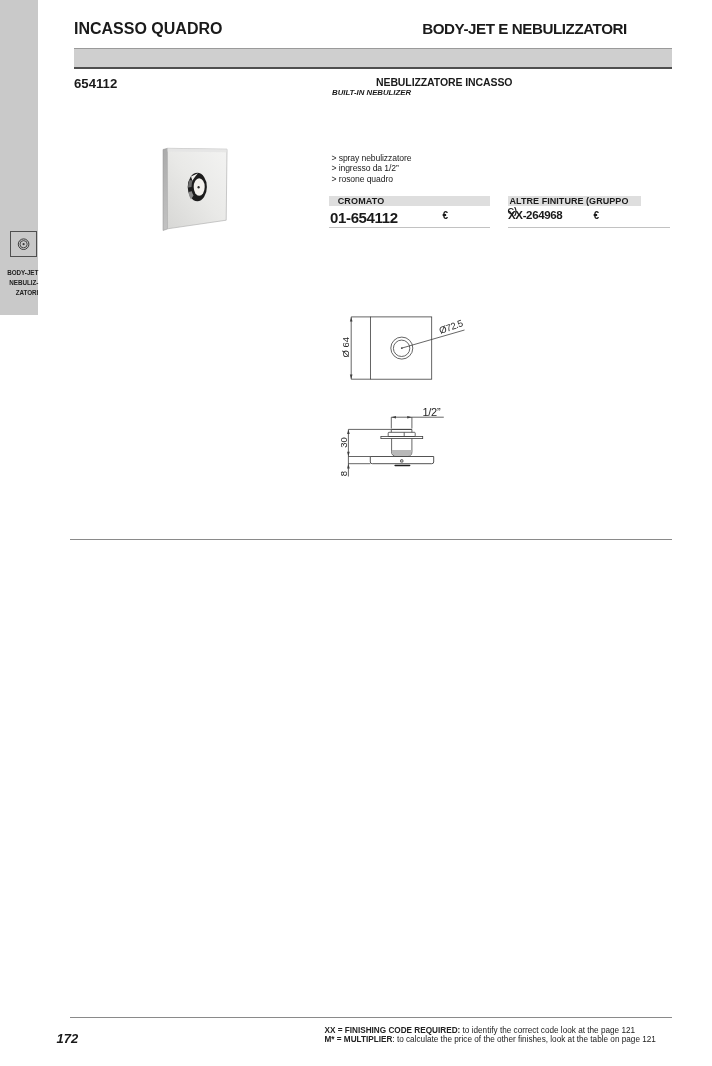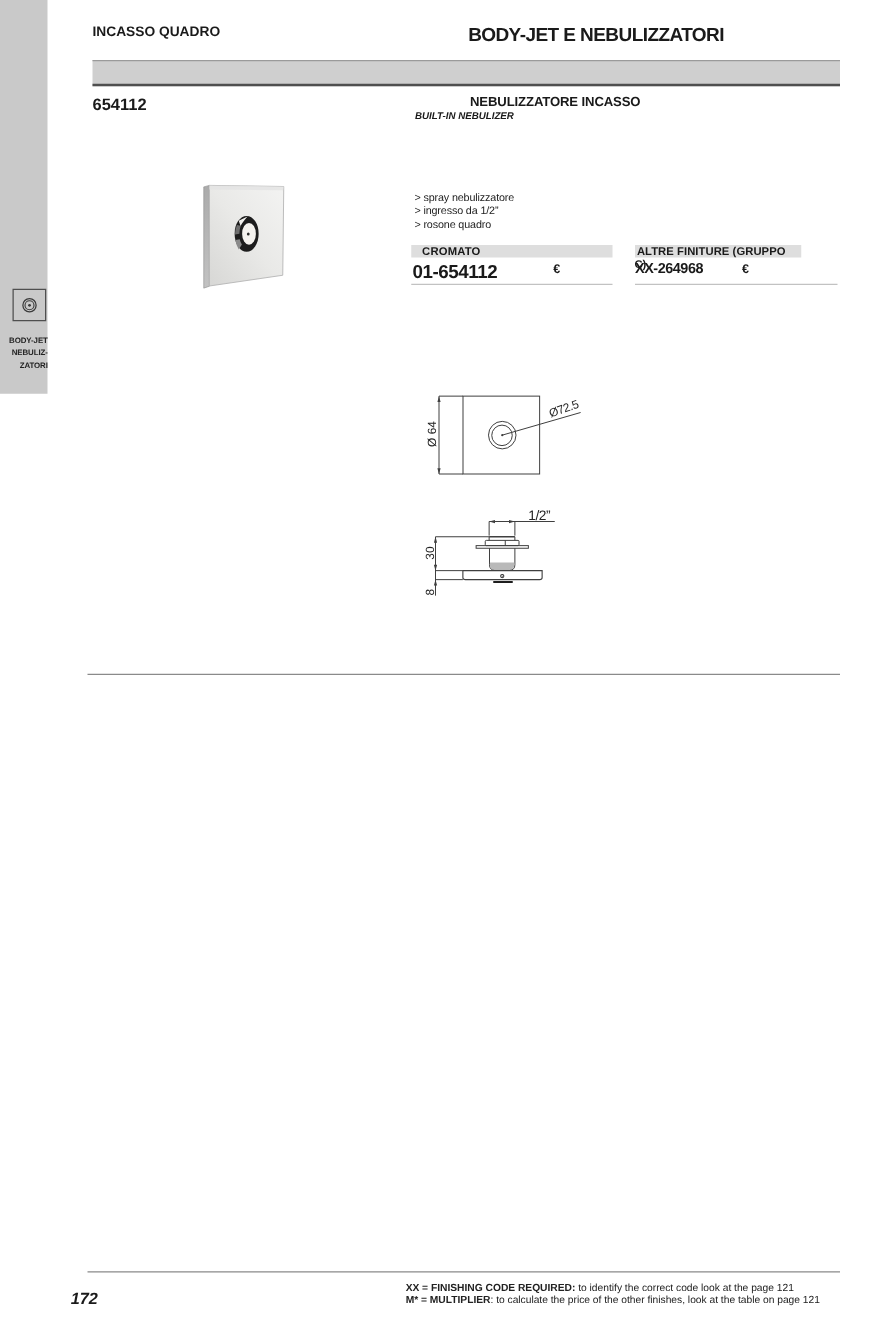--- a/index.html
+++ b/index.html
@@ -15,23 +15,23 @@
 <div class="abs" style="left:9.7px;top:231px;width:25px;height:24px;border:1px solid #4f4f4f;">
 <svg width="25" height="24" viewBox="0 0 25 24" style="display:block">
 <circle cx="12.6" cy="12.2" r="5.3" fill="none" stroke="#3a3a3a" stroke-width="1"></circle>
 <circle cx="12.6" cy="12.2" r="3.6" fill="none" stroke="#3a3a3a" stroke-width="0.9"></circle>
 <circle cx="12.6" cy="12.2" r="1.1" fill="#3a3a3a"></circle>
 </svg>
 </div>
 
 <div class="abs" style="left:0;top:267.6px;width:38.3px;text-align:right;font-size:6.3px;font-weight:bold;letter-spacing:-0.05px;line-height:10.1px;color:#222;">BODY-JET<br>NEBULIZ-<br>ZATORI</div>
 
-<div class="abs" style="left:74px;top:19.5px;font-size:11px;font-weight:bold;">INCASSO QUADRO</div>
+<div class="abs" style="left:74px;top:19.5px;font-size:16px;font-weight:bold;">INCASSO QUADRO</div>
 
-<div class="abs" style="left:374.5px;top:19.5px;width:300px;text-align:left;font-size:15.2px;font-weight:bold;letter-spacing:-0.45px;">BODY-JET E NEBULIZZATORI</div>
+<div class="abs" style="left:374.5px;top:19.5px;width:300px;text-align:center;font-size:15.2px;font-weight:bold;letter-spacing:-0.45px;">BODY-JET E NEBULIZZATORI</div>
 
 <div class="abs" style="left:74px;top:48px;width:598px;height:18px;background:#cfcfcf;border-top:1px solid #9a9a9a;border-bottom:2px solid #4f4f4f;"></div>
 
 <div class="abs" style="left:74px;top:75.7px;font-size:13.2px;font-weight:bold;">654112</div>
 
 <div class="abs" style="left:158px;top:140px;">
 <svg width="80" height="100" viewBox="0 0 80 100">
 <defs>
 <linearGradient id="pf" x1="1" y1="0" x2="0" y2="1">
   <stop offset="0" stop-color="#f3f3f2"></stop>

